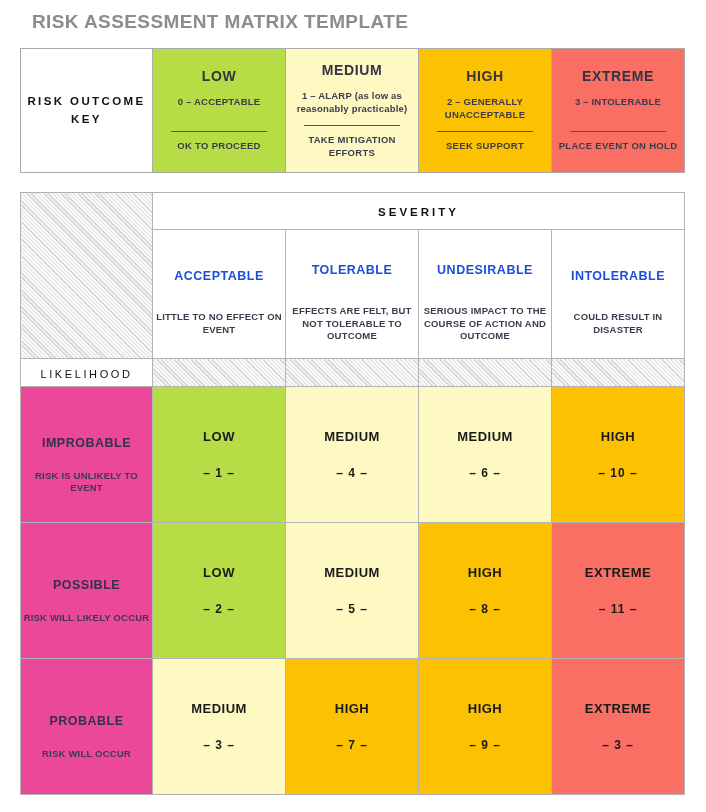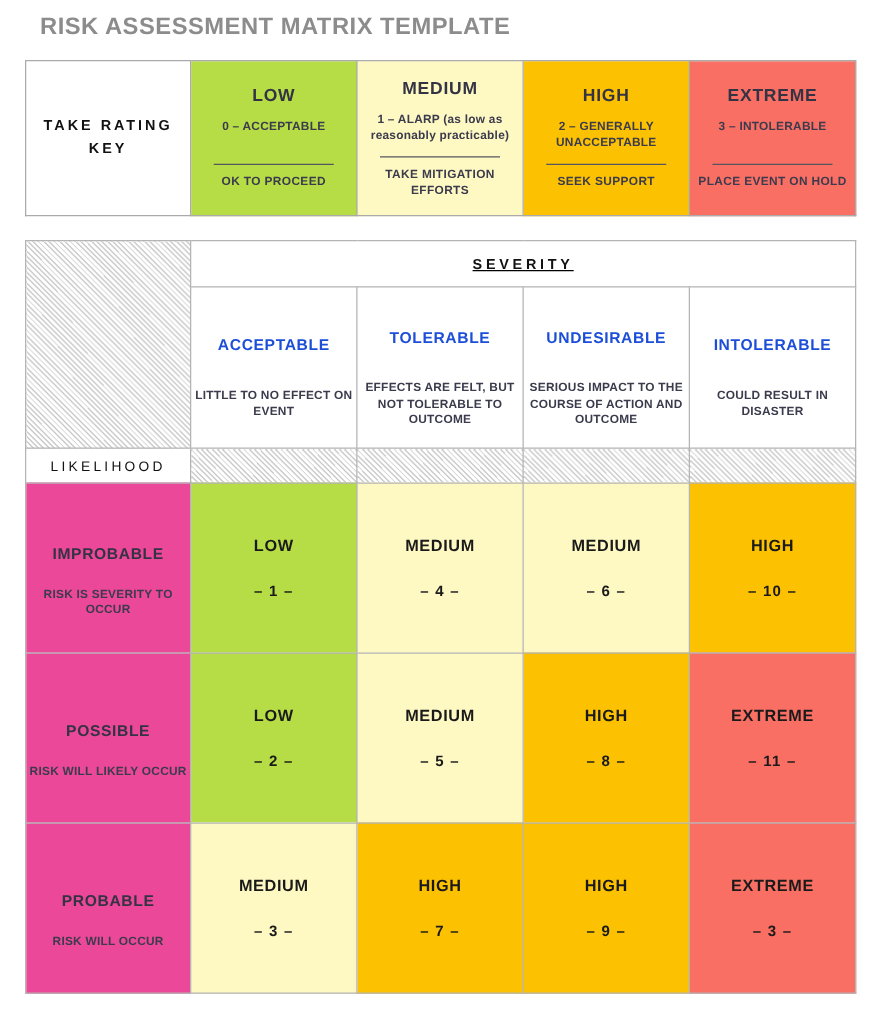--- a/index.html
+++ b/index.html
@@ -103,21 +103,20 @@
     background-image: repeating-linear-gradient(
       45deg,
       #c9c9c9 0px, #c9c9c9 1px,
       #ffffff 1px, #ffffff 3px
     );
   }
 
   .severity-head {
     height: 36px;
     background: #ffffff;
-    text-decoration: underline;
   }
   .severity-head span {
     font-size: 11.5px;
     font-weight: bold;
     color: #111111;
     letter-spacing: 3px;
   }
 
   .sev-col {
     height: 128px;
@@ -201,21 +200,21 @@
 </head>
 <body>
 
 <div class="page-title">RISK ASSESSMENT MATRIX TEMPLATE</div>
 
 <table class="tbl" id="key-table">
   <tbody>
       <tr>
     <td class="key-label-cell">
       <div class="key-label">
-        <div>TAKE RATING</div>
+        <div>RISK OUTCOME</div>
         <div>KEY</div>
       </div>
     </td>
 
     <td class="key-cell lvl-low">
       <div class="k-title">LOW</div>
       <div class="k-desc">0 – ACCEPTABLE</div>
       <div class="k-rule"></div>
       <div class="k-action">OK TO PROCEED</div>
     </td>
@@ -286,21 +285,21 @@
     </td>
     <td class="hatch"></td>
     <td class="hatch"></td>
     <td class="hatch"></td>
     <td class="hatch"></td>
   </tr>
 
   <tr class="matrix-row-1">
     <td class="lk-head">
       <div class="lk-name">IMPROBABLE</div>
-      <div class="lk-desc">RISK IS SEVERITY TO OCCUR</div>
+      <div class="lk-desc">RISK IS UNLIKELY TO EVENT</div>
     </td>
     <td class="cell lvl-low">
       <div class="c-label">LOW</div>
       <div class="c-num">– 1 –</div>
     </td>
     <td class="cell lvl-medium">
       <div class="c-label">MEDIUM</div>
       <div class="c-num">– 4 –</div>
     </td>
     <td class="cell lvl-medium">

